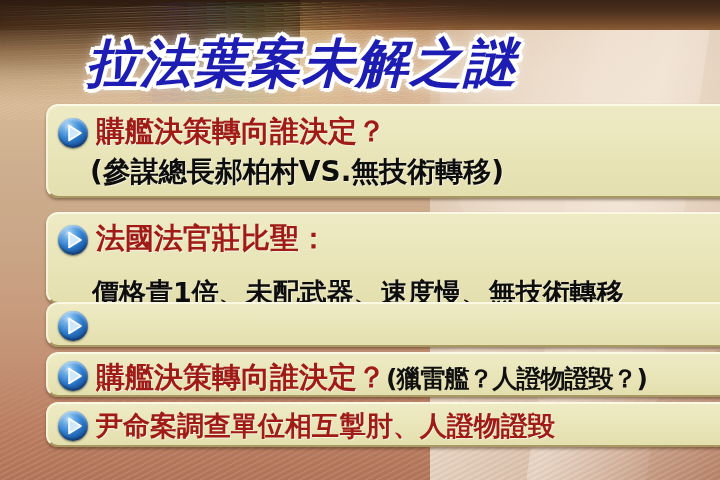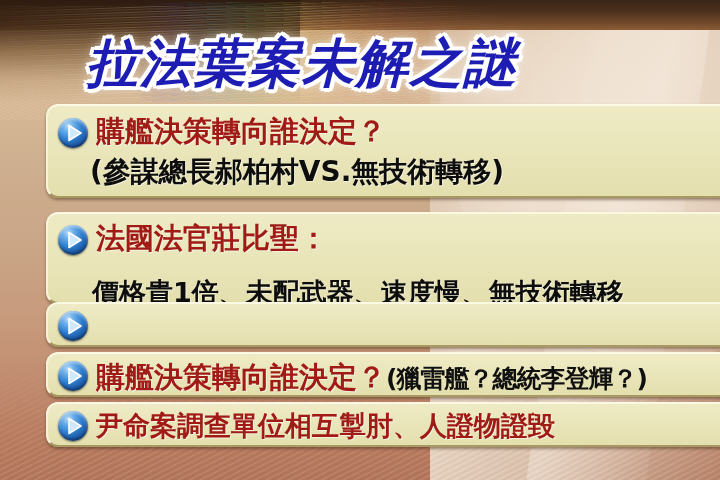--- a/index.html
+++ b/index.html
@@ -302,21 +302,21 @@
     </div>
   </div>
 
   <div class="panel" style="top:352px; height:45px;">
     <div class="bullet" style="left:10px; top:7px;">
       <svg width="30" height="30" viewBox="0 0 30 30" aria-hidden="true">
         <polygon points="11,7.5 23,15 11,22.5" fill="#cfe8fb" stroke="#ffffff" stroke-width="1.6" stroke-linejoin="round"></polygon>
       </svg>
     </div>
     <div class="row-line" style="position:absolute; left:48px; top:4px;">
-      <span class="heading">購艦決策轉向誰決定？</span><span class="inline-note">(獵雷艦？總統李登輝？)</span>
+      <span class="heading">購艦決策轉向誰決定？</span><span class="inline-note">(獵雷艦？人證物證毀？)</span>
     </div>
   </div>
 
   <div class="panel" style="top:402px; height:45px;text-align:center;">
     <div class="bullet" style="left:10px; top:7px;">
       <svg width="30" height="30" viewBox="0 0 30 30" aria-hidden="true">
         <polygon points="11,7.5 23,15 11,22.5" fill="#cfe8fb" stroke="#ffffff" stroke-width="1.6" stroke-linejoin="round"></polygon>
       </svg>
     </div>
     <div class="row-line" style="position:absolute; left:48px; top:4px;">

